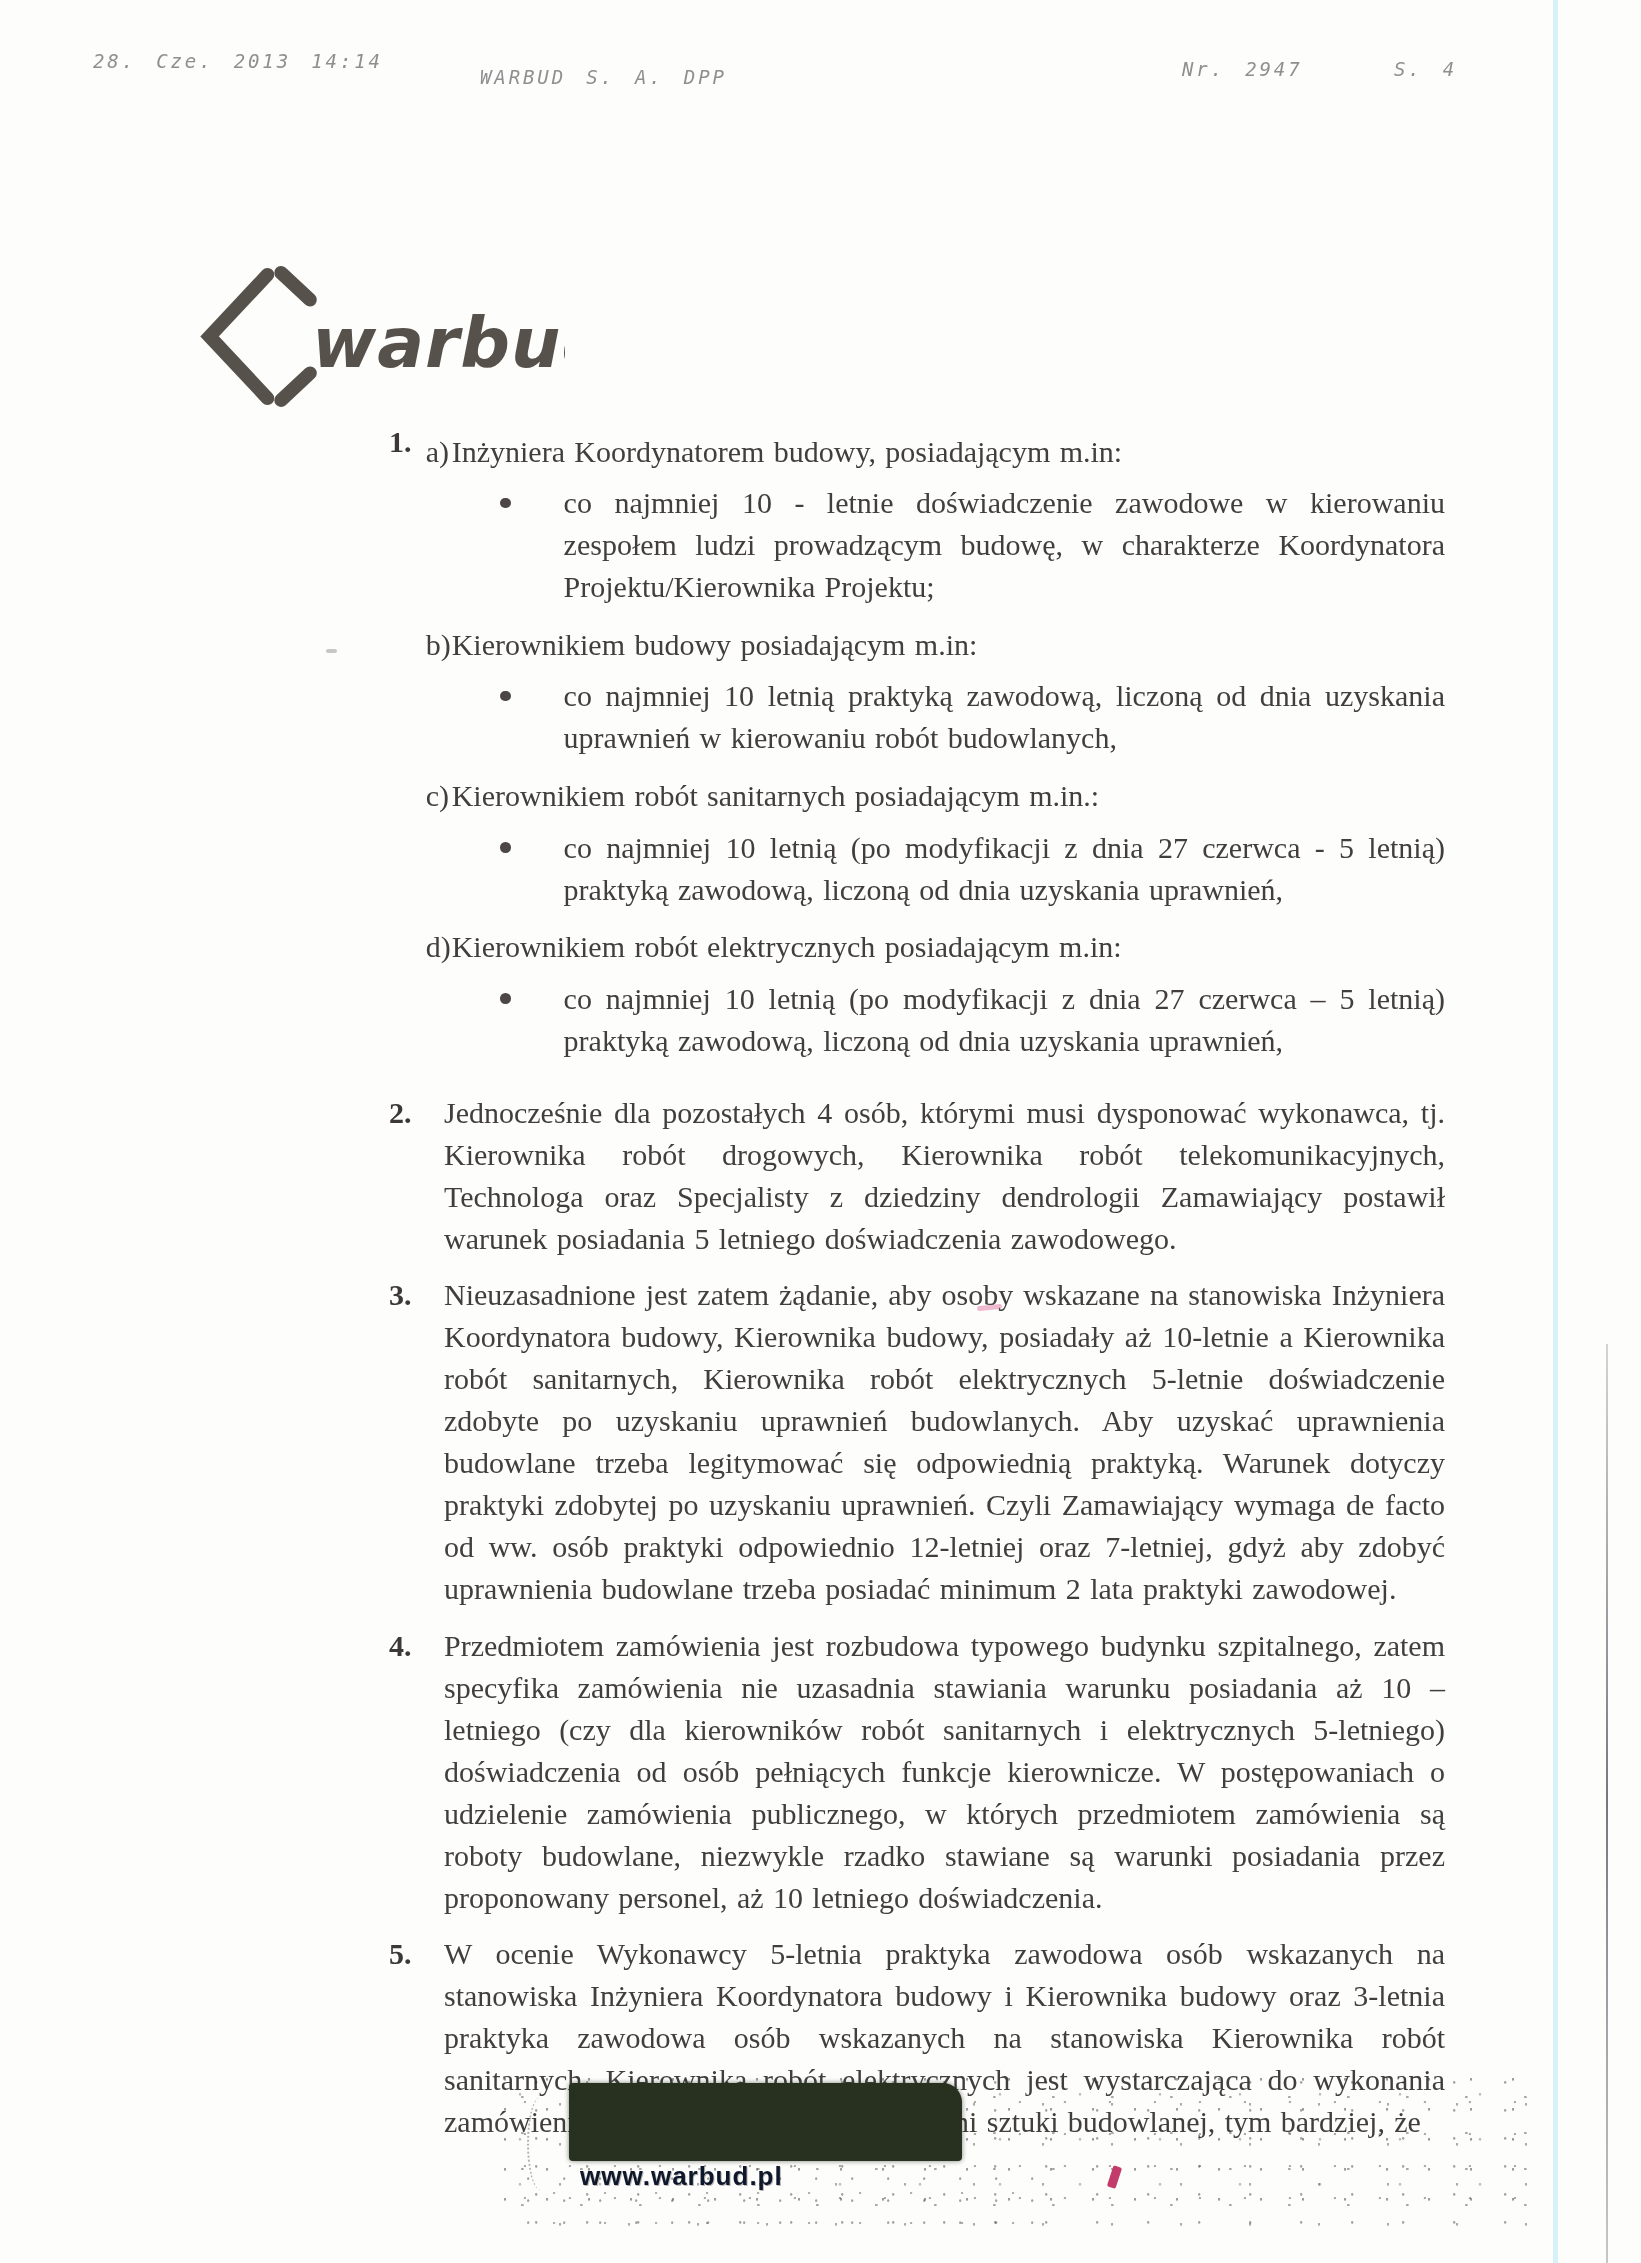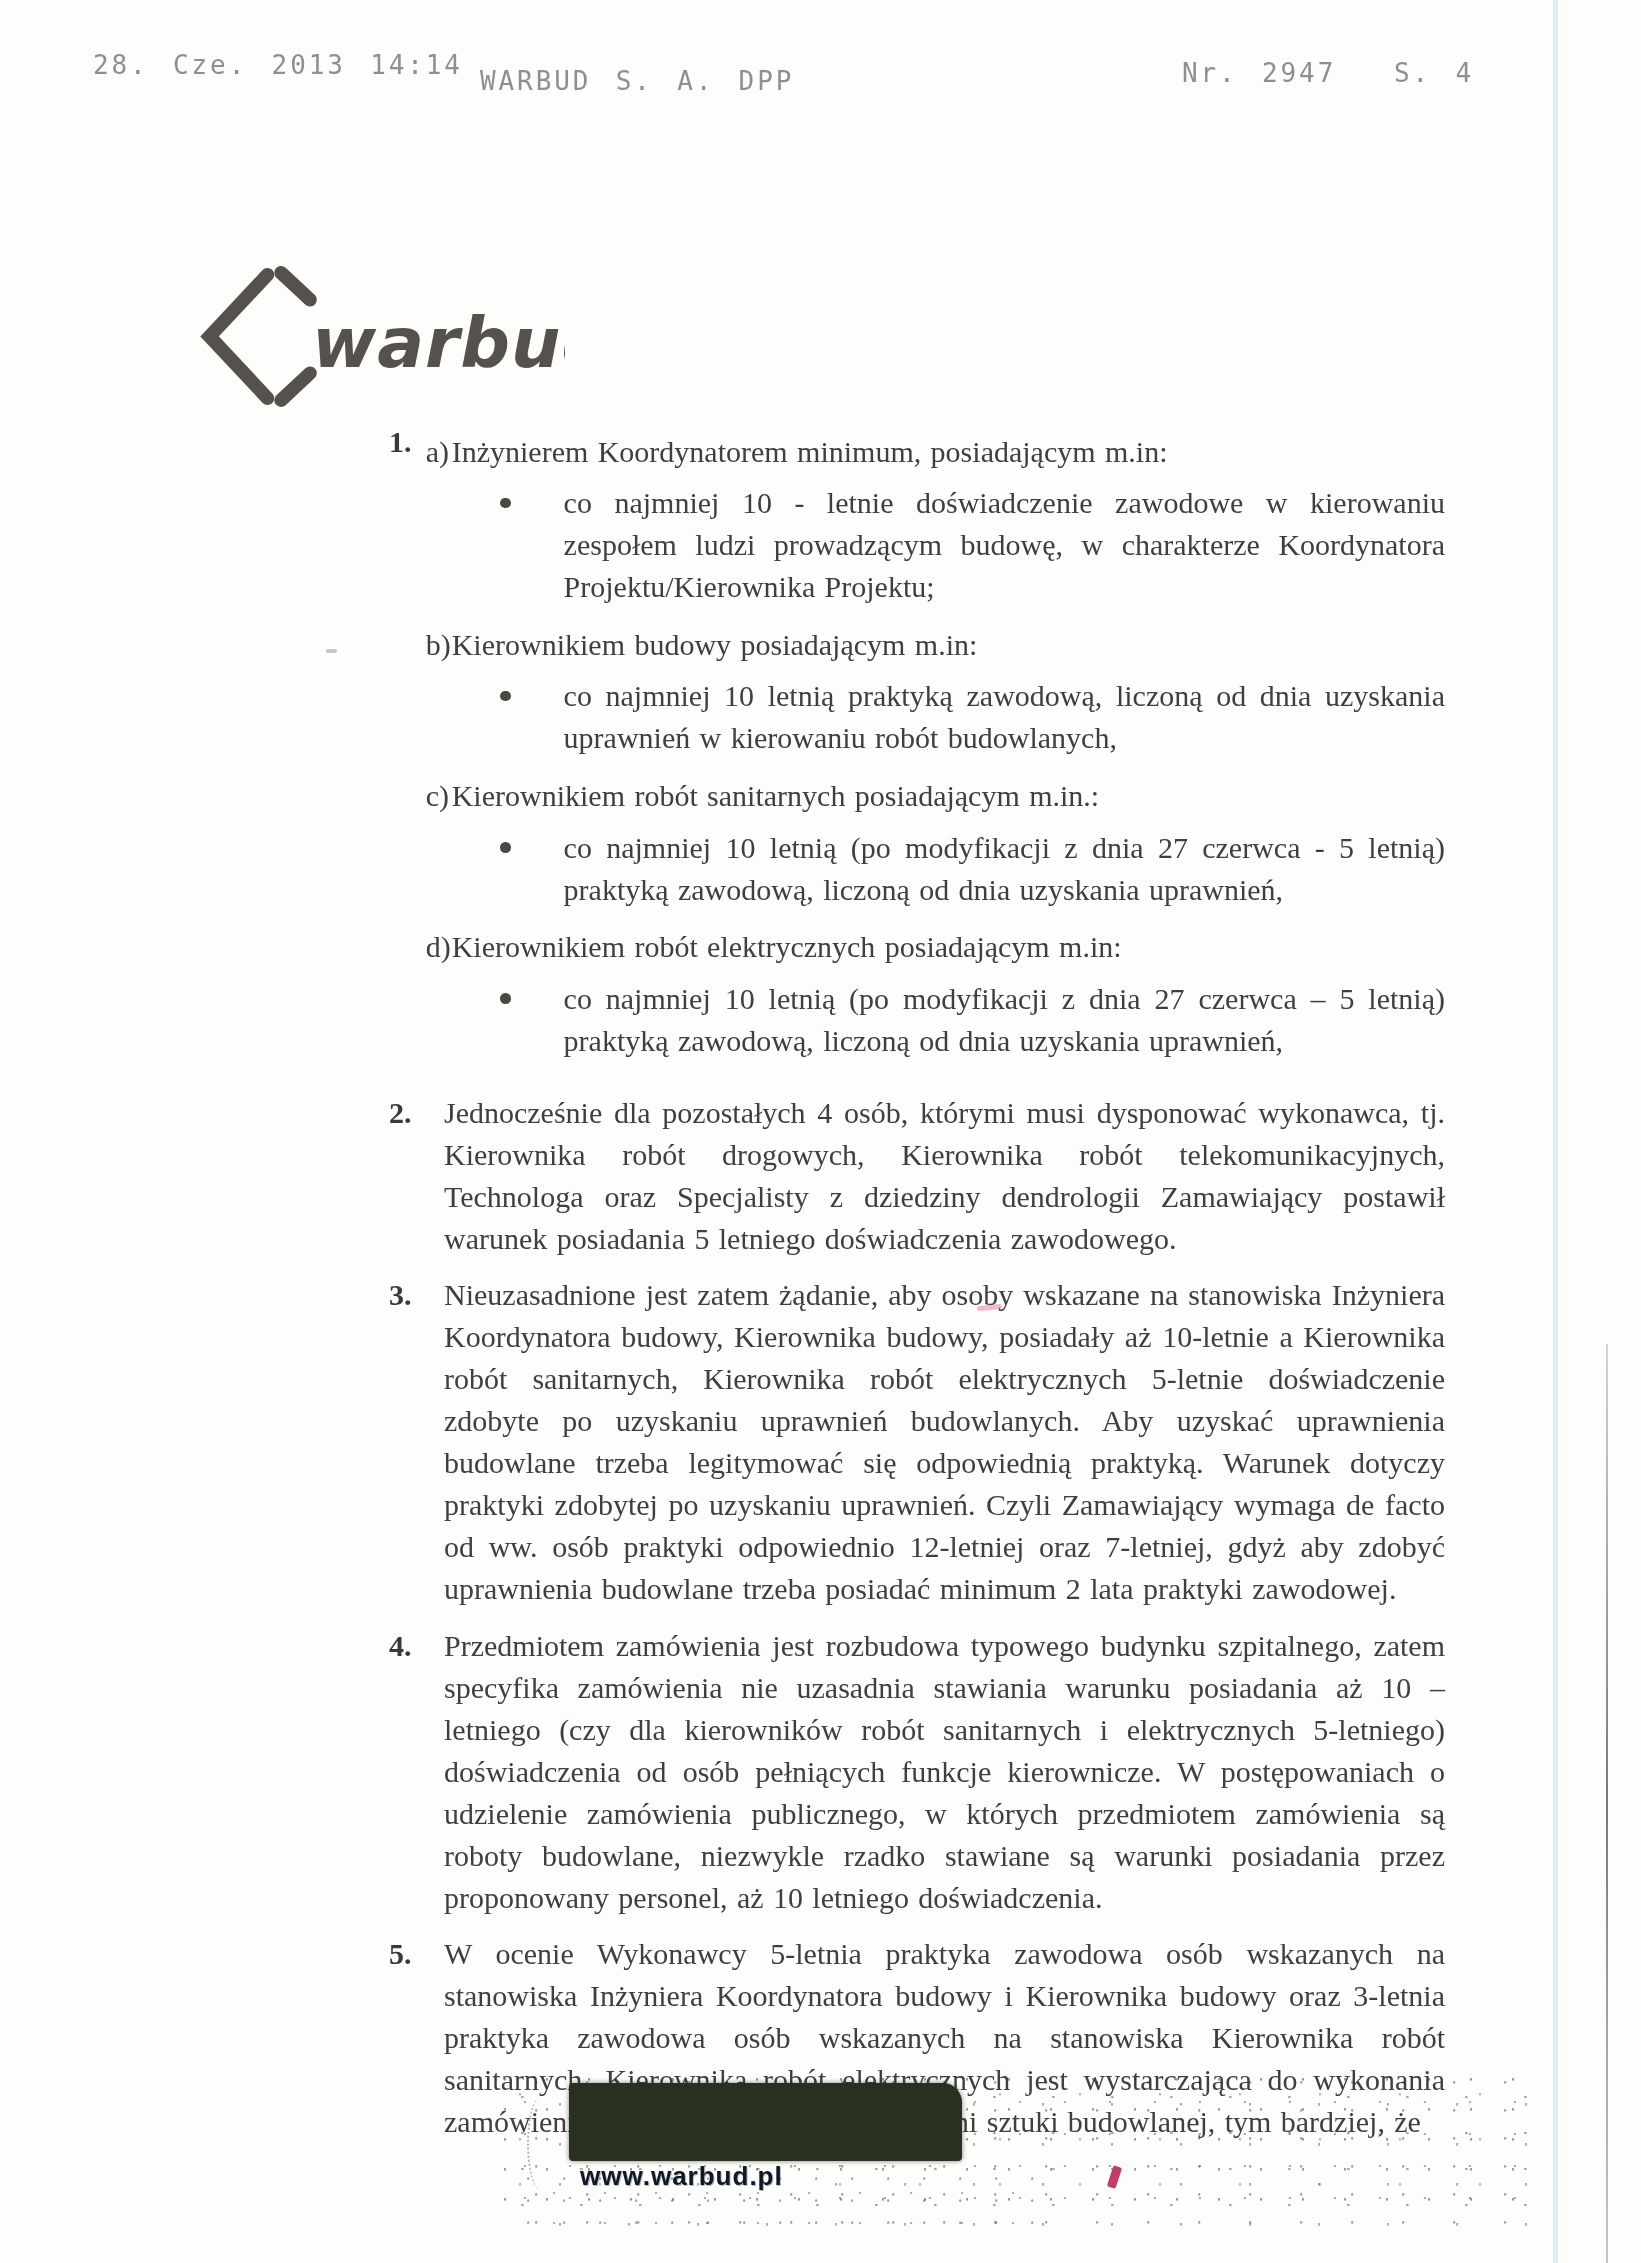--- a/index.html
+++ b/index.html
@@ -9,22 +9,23 @@
     position:relative;
     overflow:hidden;
     font-family:"Liberation Serif", serif;
     color:#403d3c;
   }
 
   
   .fax-header {
     position:absolute; top:50px; left:0; width:1641px; height:31px;
     font-family:"DejaVu Sans Mono", monospace;
-    font-size:26px; color:#8f8f91; letter-spacing:2.9px; word-spacing:5.8px;
+    font-size:19px; color:#8f8f91; letter-spacing:2.9px; word-spacing:5.8px;
     font-weight:300;
+    font-style:italic;
   }
   .fax-date   { position:absolute; left:93px;  top:0; }
   .fax-sender { position:absolute; left:480px; top:16px; }
   .fax-nr     { position:absolute; left:1182px;top:8px; }
   .fax-page   { position:absolute; left:1394px;top:8px; }
 
   
   .logo { position:absolute; left:198px; top:263px; width:367px; height:145px; }
   .logo svg { display:block; }
 
@@ -138,21 +139,21 @@
 </div>
 
 <div class="content">
 
   <div class="para">
     <div class="pnum">1.</div>
     <div class="pbody">
 
       <div class="sub">
         <div class="slabel">a)</div>
-        <div class="stext">Inżynierem Koordynatorem minimum, posiadającym m.in:</div>
+        <div class="stext">Inżyniera Koordynatorem budowy, posiadającym m.in:</div>
       </div>
       <div class="bullet">
         <div class="bdot"></div>
         <div class="btext">co najmniej 10 - letnie doświadczenie zawodowe w kierowaniu zespołem ludzi prowadzącym budowę, w charakterze Koordynatora Projektu/Kierownika Projektu;</div>
       </div>
 
       <div class="sub">
         <div class="slabel">b)</div>
         <div class="stext">Kierownikiem budowy posiadającym m.in:</div>
       </div>

